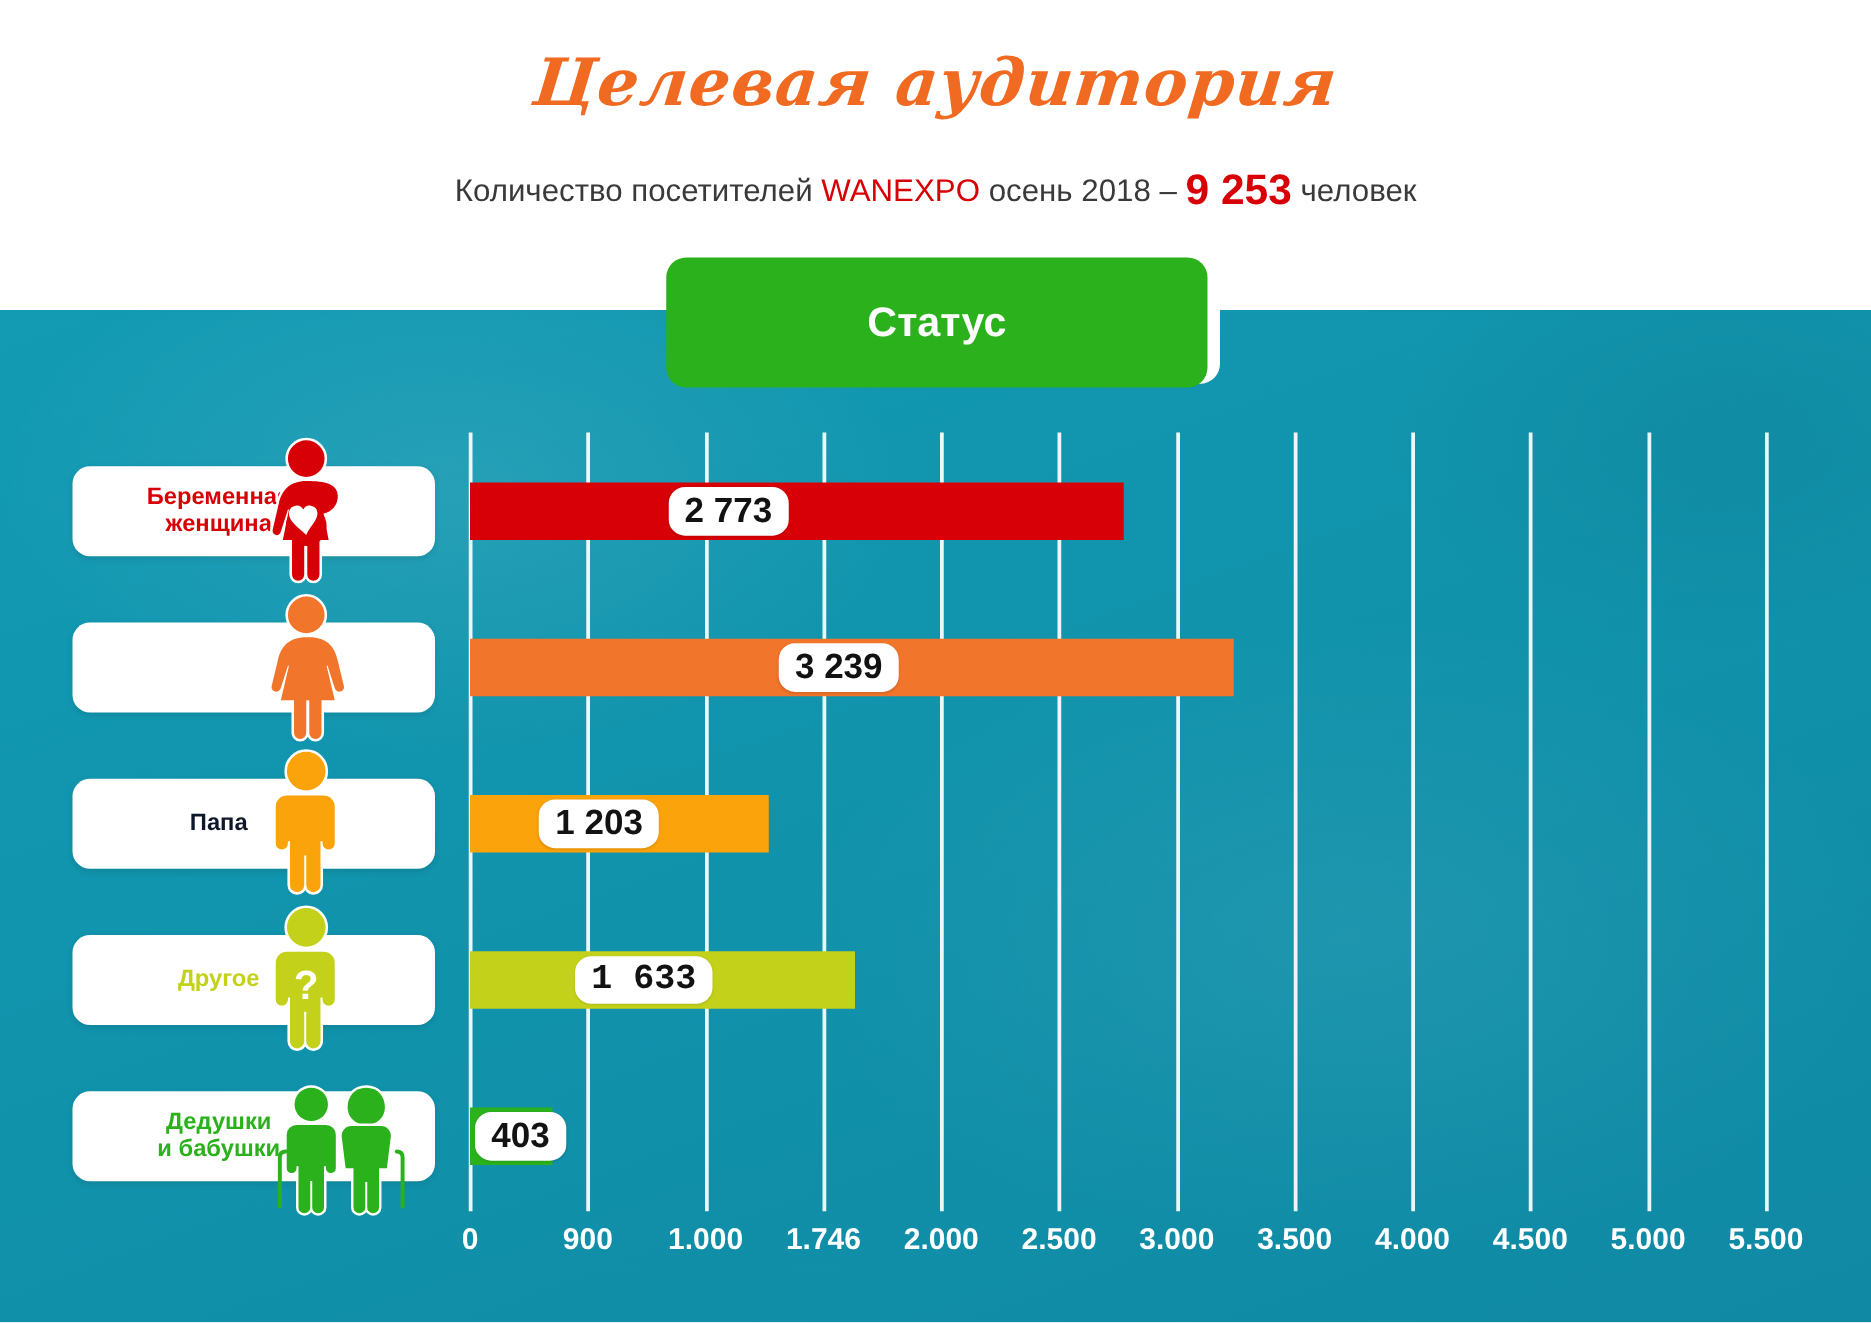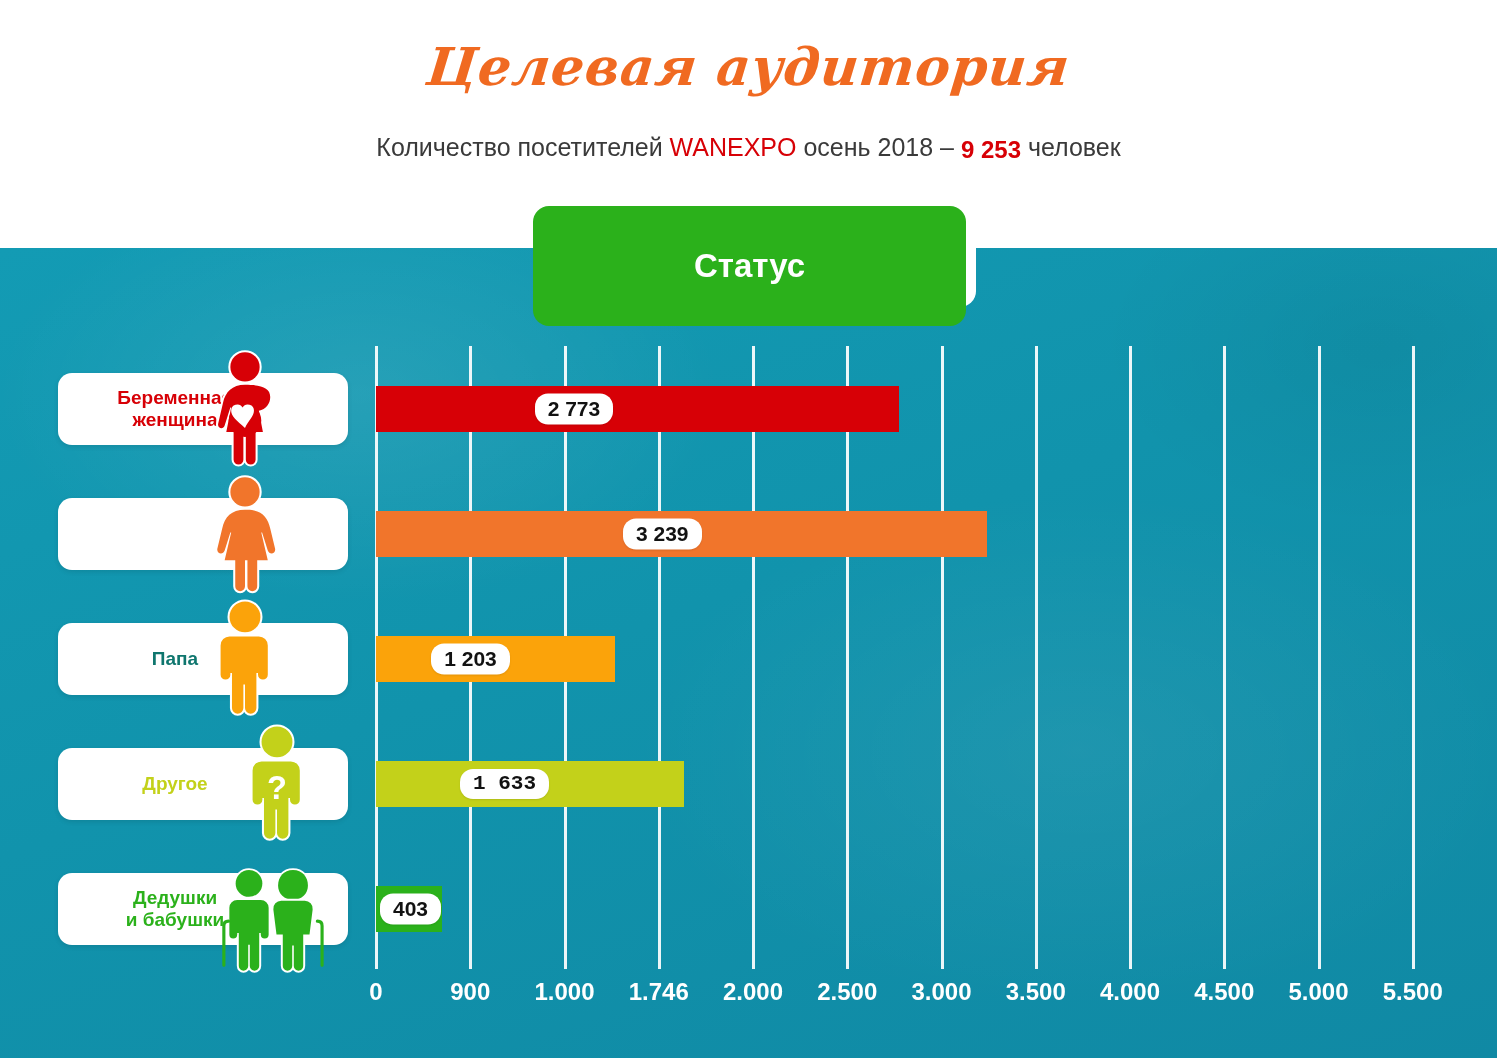--- a/index.html
+++ b/index.html
@@ -45,21 +45,21 @@
     width: 1497px;
     text-align: center;
     font-size: 25px;
     color: #3a3a3a;
     white-space: nowrap;
   }
   #subtitle .brand { color: #D70006; }
   #subtitle .bignum {
     color: #D70006;
     font-weight: 700;
-    font-size: 24px;
+    font-size: 34px;
     vertical-align: -2px;
   }
 
   
   #teal-panel {
     position: absolute;
     left: 0; top: 248px;
     width: 1497px;
     height: 810px;
     background:
@@ -78,21 +78,21 @@
   #status-button-shadow {
     position: absolute;
     left: 6px; top: 7px;
     width: 437px; height: 94px;
     background: #ffffff;
     border-radius: 16px;
   }
   #status-button {
     position: absolute;
     left: 0; top: 0;
-    width: 433px; height: 120px;
+    width: 433px; height: 104px;
     background: #2BB11B;
     border-radius: 16px;
     display: flex;
     align-items: center;
     justify-content: center;
     cursor: pointer;
   }
   #status-button span {
     color: #ffffff;
     font-size: 33px;
@@ -150,21 +150,21 @@
     height: 46px;
     border-radius: 0;
   }
   .bar-value {
     position: absolute;
     top: 50%;
     transform: translateY(-50%);
     background: #ffffff;
     border-radius: 13px;
     padding: 3px 13px 4px 13px;
-    font-size: 21px;
+    font-size: 28px;
     font-weight: 700;
     color: #121212;
     box-shadow: 0 1px 2px rgba(0,0,0,0.10);
     white-space: nowrap;
   }
 
   
   .axis-tick-label {
     position: absolute;
     top: 978px;
@@ -241,29 +241,29 @@
         <div class="cat-card"></div>
         <div class="cat-icon" style="position: absolute;"><svg viewBox="0 0 100 145" width="82" height="118" style="overflow:visible">
             <g fill="#F1752B" stroke="#ffffff" stroke-width="5" stroke-linejoin="round" paint-order="stroke">
               <circle cx="50" cy="22" r="18"></circle>
               <path d="M50 44c-17 0-25 9-28 23l-6 25c-1 6 7 8 9 2l7-22 1 0 -8 34 h13 l0 32 a6 6 0 0 0 12 0 l0-32 h3 l0 32 a6 6 0 0 0 12 0 l0-32 h13 l-8-34 1 0 7 22c2 6 10 4 9-2l-6-25c-3-14-11-23-28-23z"></path>
             </g>
           </svg></div>
       </div>
       <div class="cat-row" style="top: 623px;">
         <div class="cat-card"></div>
-        <div class="cat-label" style="color: #0f766e;">Папа</div>
+        <div class="cat-label" style="color: #0f172a;">Папа</div>
         <div class="cat-icon" style="position: absolute;"><svg viewBox="0 0 100 145" width="82" height="118" style="overflow:visible">
             <g fill="#FBA30A" stroke="#ffffff" stroke-width="5" stroke-linejoin="round" paint-order="stroke">
               <circle cx="50" cy="22" r="19"></circle>
               <path d="M33 46h34a11 11 0 0 1 11 11v36a6 6 0 0 1-12 0v-2h-2l0 43a7 7 0 0 1-14 0l0-29h-2l0 29a7 7 0 0 1-14 0l0-43h-2v2a6 6 0 0 1-12 0V57a11 11 0 0 1 11-11z"></path>
             </g>
           </svg></div>
       </div>
-      <div class="cat-row" style="top: 748px; padding-left: 32px;">
+      <div class="cat-row" style="top: 748px;">
         <div class="cat-card"></div>
         <div class="cat-label" style="color: rgb(195, 209, 26);">Другое</div>
         <div class="cat-icon" style="position: absolute;"><svg viewBox="0 0 100 145" width="82" height="118" style="overflow:visible">
             <g fill="#C3D11A" stroke="#ffffff" stroke-width="5" stroke-linejoin="round" paint-order="stroke">
               <circle cx="50" cy="22" r="19"></circle>
               <path d="M33 46h34a11 11 0 0 1 11 11v36a6 6 0 0 1-12 0v-2h-2l0 43a7 7 0 0 1-14 0l0-29h-2l0 29a7 7 0 0 1-14 0l0-43h-2v2a6 6 0 0 1-12 0V57a11 11 0 0 1 11-11z"></path>
             </g>
           </svg><svg viewBox="0 0 100 145" width="82" height="118" style="position:absolute;left:0;top:0;overflow:visible">
             <text x="50" y="92" text-anchor="middle" font-family="Liberation Sans, sans-serif" font-size="40" font-weight="700" fill="#ffffff">?</text>
           </svg></div>

